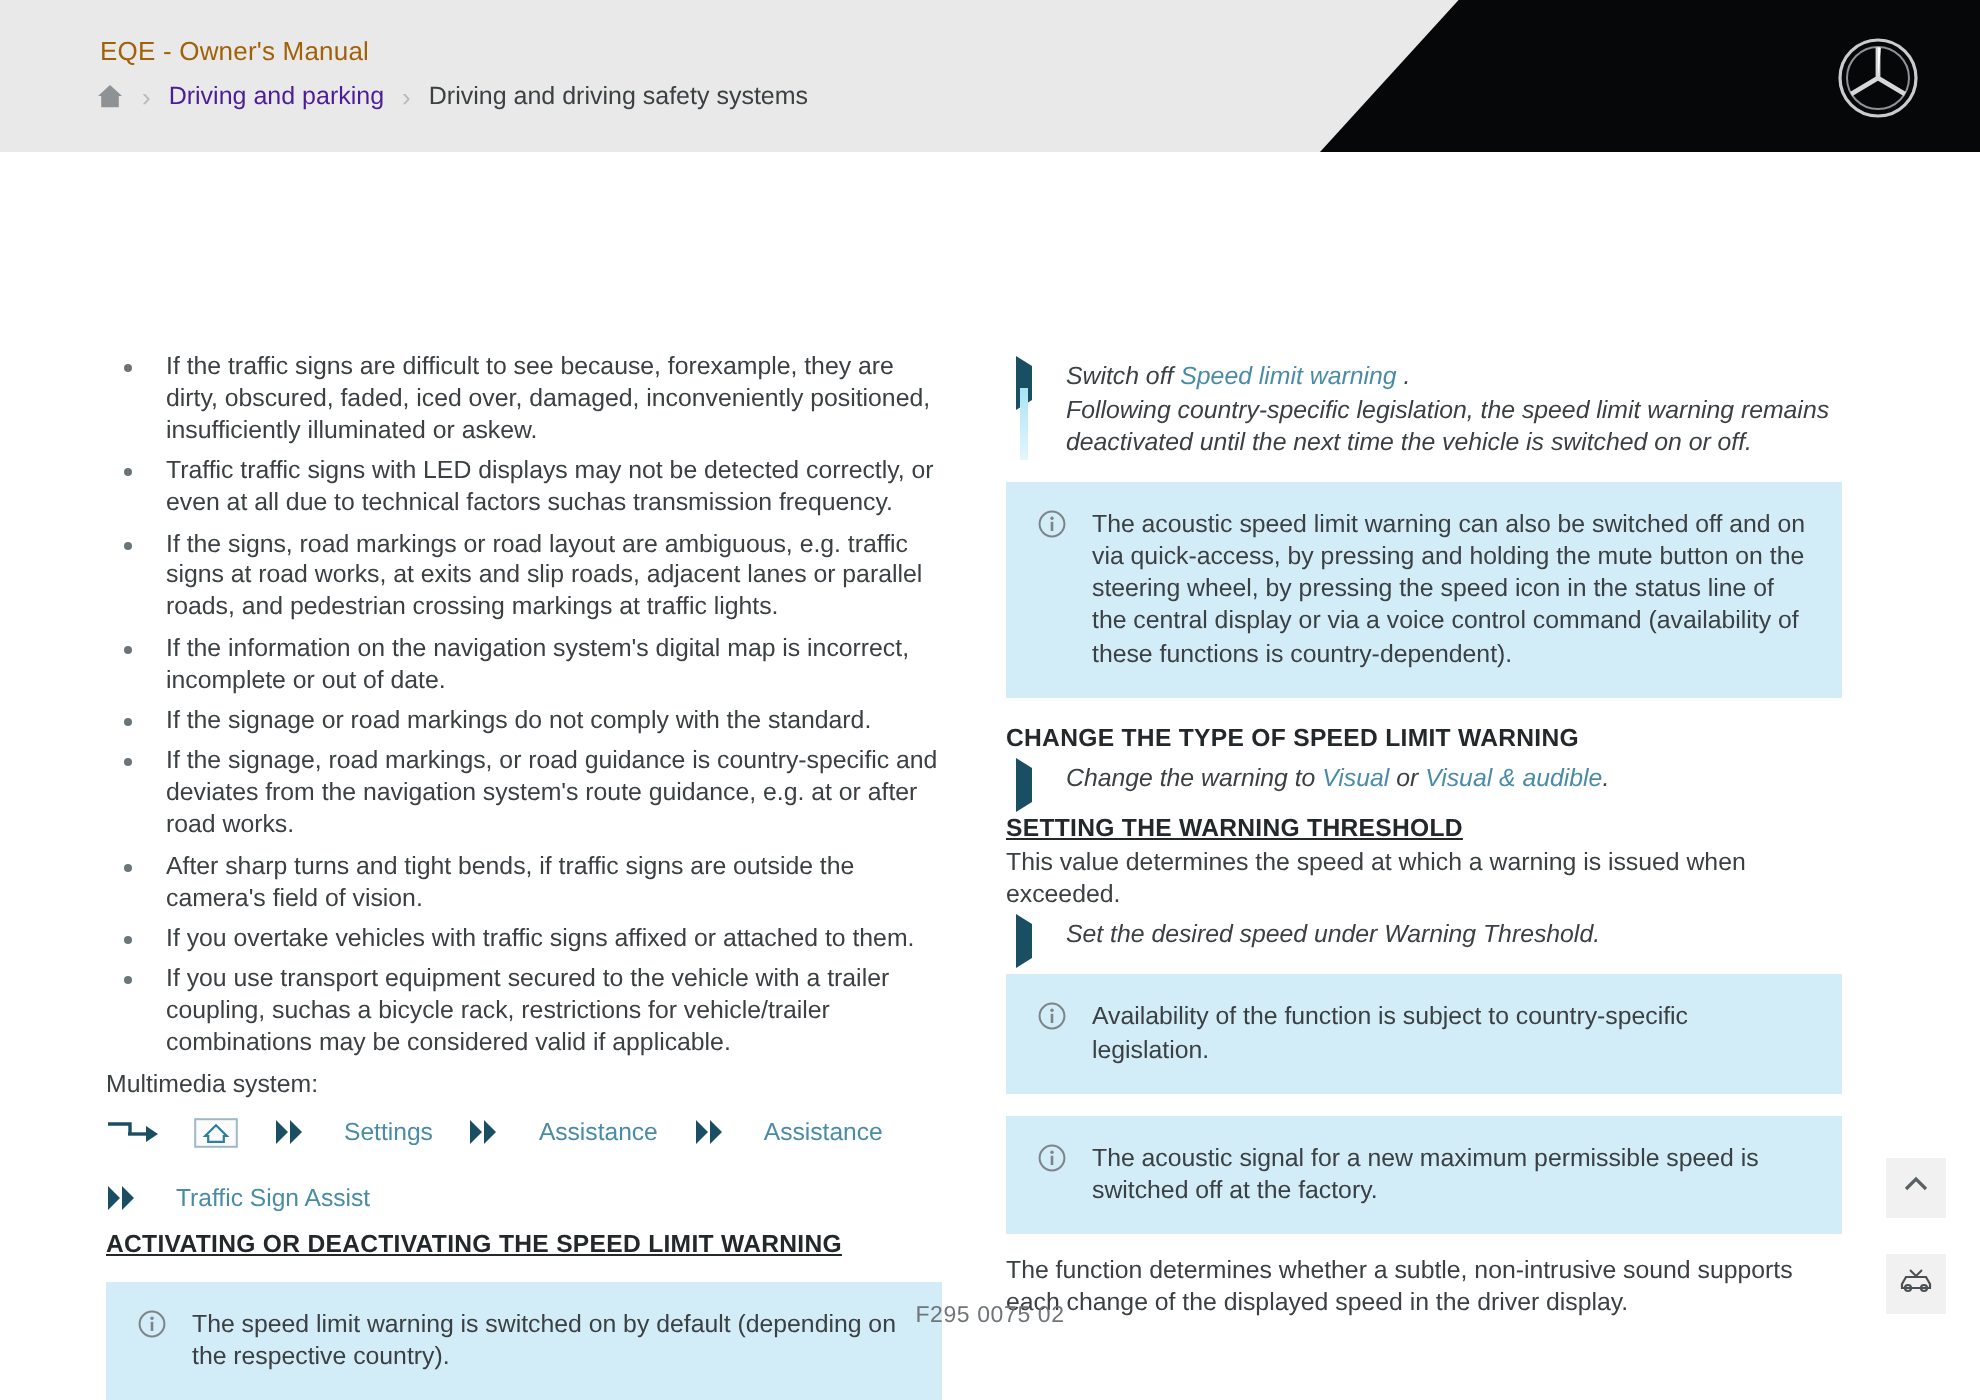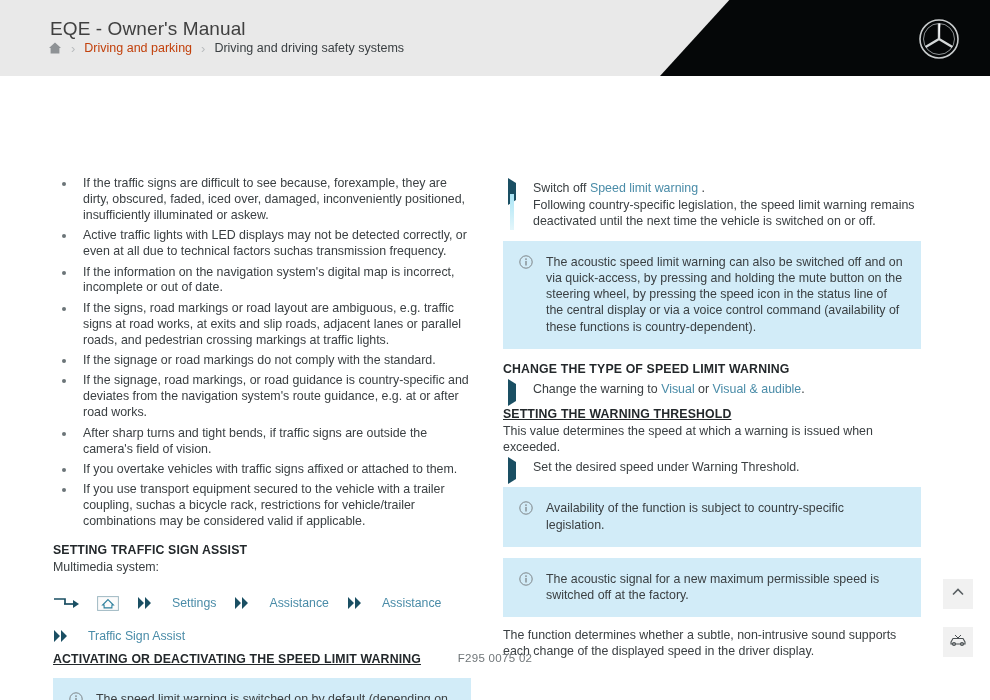--- a/index.html
+++ b/index.html
@@ -26,34 +26,34 @@
     clip-path: polygon(21% 0, 100% 0, 100% 100%, 0 100%);
   }
   .logo-wrap {
     position: absolute;
     top: 18px; right: 30px;
     width: 42px; height: 42px;
   }
   .title {
     position: absolute;
     left: 50px; top: 18px;
-    font-size: 19px;
-    color: #404040;
+    font-size: 13px;
+    color: #a16207;
     letter-spacing: .1px;
   }
   .breadcrumb {
     position: absolute;
     left: 48px; top: 41px;
     display: flex; align-items: center;
     gap: 7px;
     font-size: 12.5px;
   }
   .bc-home { width: 14px; height: 14px; display: block; }
   .bc-sep { color: #b9bcbe; font-size: 13px; line-height: 1; padding: 0 2px; }
-  .bc-muted { color: #c2410c; }
+  .bc-muted { color: #4c1d95; }
   .bc-current { color: #3b4043; }
 
   
   .content {
     position: relative;
     width: 990px; height: 600px;
     padding: 0;
   }
   .col-left  { position: absolute; left: 53px;  top: 100px; width: 418px; }
   .col-right { position: absolute; left: 503px; top: 100px; width: 418px; }
@@ -88,20 +88,21 @@
   }
   h3.sec.tight { margin-top: 9px; text-decoration: underline; }
   p.plain { margin-bottom: 2px; }
 
   
   .step {
     position: relative;
     padding-left: 30px;
     margin-top: 5px;
     margin-bottom: 4px;
+    font-style: italic;
   }
   .step-marker {
     position: absolute;
     left: 5px; top: 2px;
     width: 10px; height: 100%;
   }
   .step-tri {
     width: 0; height: 0;
     border-top: 5px solid transparent;
     border-bottom: 5px solid transparent;
@@ -132,21 +133,21 @@
     width: 14px; height: 14px;
     margin-top: 1px;
   }
   .note-body p { line-height: 16.2px; }
 
   
   .navpath {
     display: flex;
     align-items: center;
     gap: 18px;
-    margin-top: 20px;
+    margin-top: 8px;
     margin-bottom: 2px;
     flex-wrap: wrap;
   }
   .np-arrow { width: 26px; height: 14px; display: block; }
   .np-home  { width: 22px; height: 15px; display: block; }
   .np-chev  { width: 17px; height: 12px; display: block; }
   .np-label { font-size: 12.3px; color: #4a8ca8; }
 
   
   .fab {
@@ -199,31 +200,30 @@
     <span class="bc-current">Driving and driving safety systems</span>
   </div>
 </div>
 
 <div class="content">
 
   <div class="col-left">
 
     <ul class="bullets">
       <li>If the traffic signs are difficult to see because, forexample, they are dirty, obscured, faded, iced over, damaged, inconveniently positioned, insufficiently illuminated or askew.</li>
-      <li>Active traffic lights with LED displays may not be detected correctly, or even at all due to technical factors suchas transmission frequency.</li>
+      <li>Traffic traffic signs with LED displays may not be detected correctly, or even at all due to technical factors suchas transmission frequency.</li>
+      <li>If the signs, road markings or road layout are ambiguous, e.g. traffic signs at road works, at exits and slip roads, adjacent lanes or parallel roads, and pedestrian crossing markings at traffic lights.</li>
       <li>If the information on the navigation system's digital map is incorrect, incomplete or out of date.</li>
-      <li>If the signs, road markings or road layout are ambiguous, e.g. traffic signs at road works, at exits and slip roads, adjacent lanes or parallel roads, and pedestrian crossing markings at traffic lights.</li>
       <li>If the signage or road markings do not comply with the standard.</li>
       <li>If the signage, road markings, or road guidance is country-specific and deviates from the navigation system's route guidance, e.g. at or after road works.</li>
       <li>After sharp turns and tight bends, if traffic signs are outside the camera's field of vision.</li>
       <li>If you overtake vehicles with traffic signs affixed or attached to them.</li>
       <li>If you use transport equipment secured to the vehicle with a trailer coupling, suchas a bicycle rack, restrictions for vehicle/trailer combinations may be considered valid if applicable.</li>
     </ul>
 
-    <h3 class="sec">SETTING TRAFFIC SIGN ASSIST</h3>
     <p class="plain">Multimedia system:</p>
 
     <div class="navpath">
       <span>
         <svg class="np-arrow" viewBox="0 0 26 14">
           <path d="M1 3 L12 3 L12 8" fill="none" stroke="#1a4f63" stroke-width="1.7"></path>
           <path d="M11 8 L22 8" fill="none" stroke="#1a4f63" stroke-width="1.7"></path>
           <path d="M20 4 L26 8 L20 12 Z" fill="#1a4f63"></path>
         </svg>
       </span>

